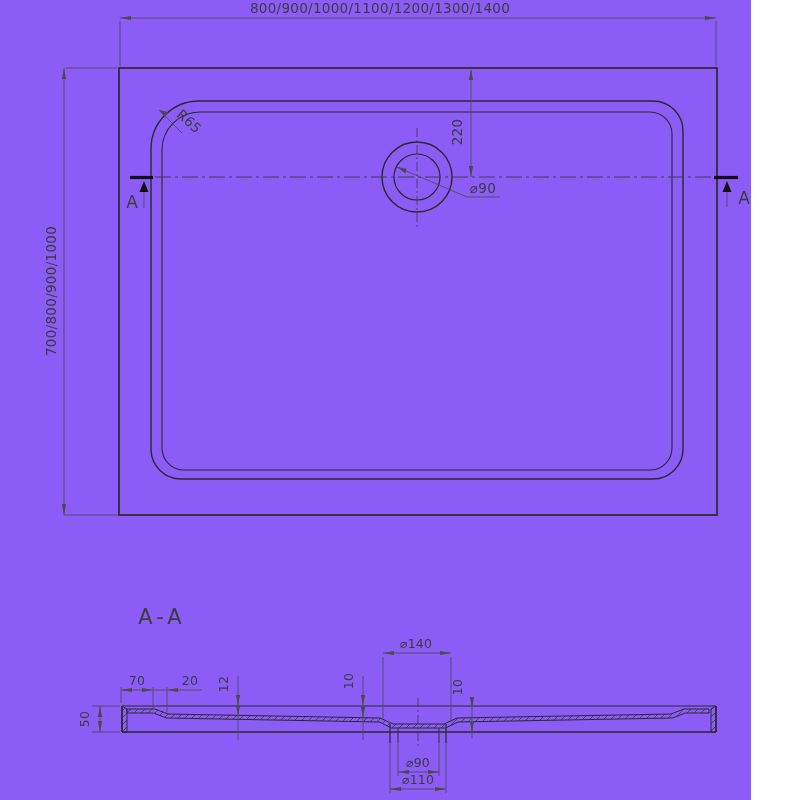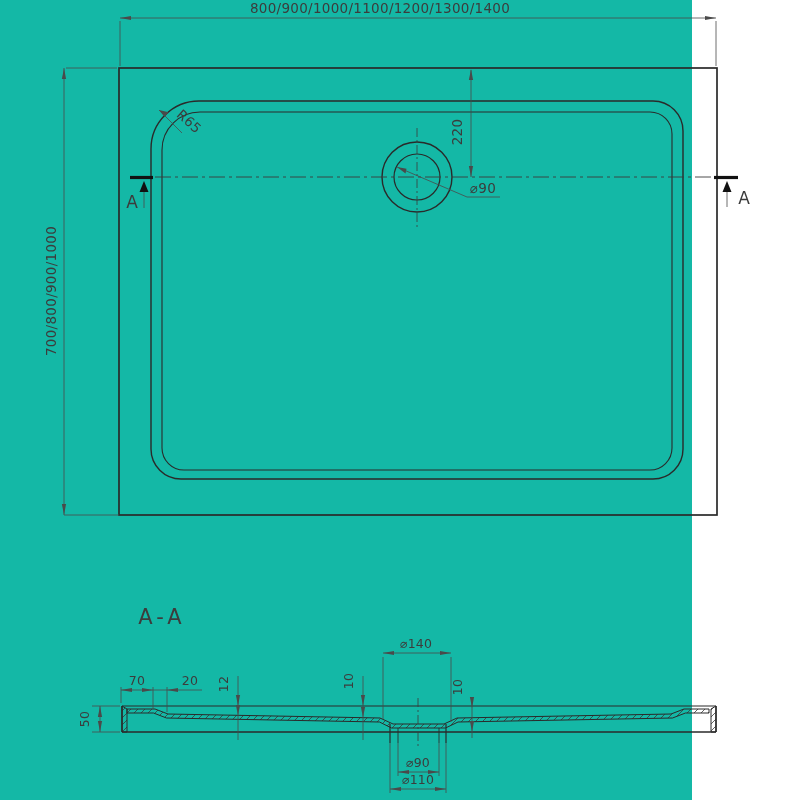--- a/index.html
+++ b/index.html
@@ -1,16 +1,16 @@
 <!DOCTYPE html>
 <html><head>
 <meta charset="utf-8">
 <style>
   html,body{margin:0;padding:0;background:#ffffff;}
-  .canvas{width:692px;height:800px;background:#14b8a6;position:relative;font-family:"DejaVu Sans",sans-serif;}
+  .canvas{width:751px;height:800px;background:#8b5cf6;position:relative;font-family:"DejaVu Sans",sans-serif;}
   svg{display:block;}
   text{fill:#3c3c3c;font-family:"DejaVu Sans",sans-serif;}
   .dim-text{font-size:13.5px;letter-spacing:0.3px;}
   .dim-text-sm{font-size:12.5px;letter-spacing:0.2px;}
   .marker-text{font-size:17px;}
   .title-text{font-size:21px;letter-spacing:4px;}
   .outline{stroke:#2a2a2a;fill:none;}
   .dim{stroke:#4a4a4a;stroke-width:0.8;fill:none;}
   .dimfill{fill:#4a4a4a;stroke:none;}
   .thick{stroke:#111111;stroke-width:3.2;fill:none;}

